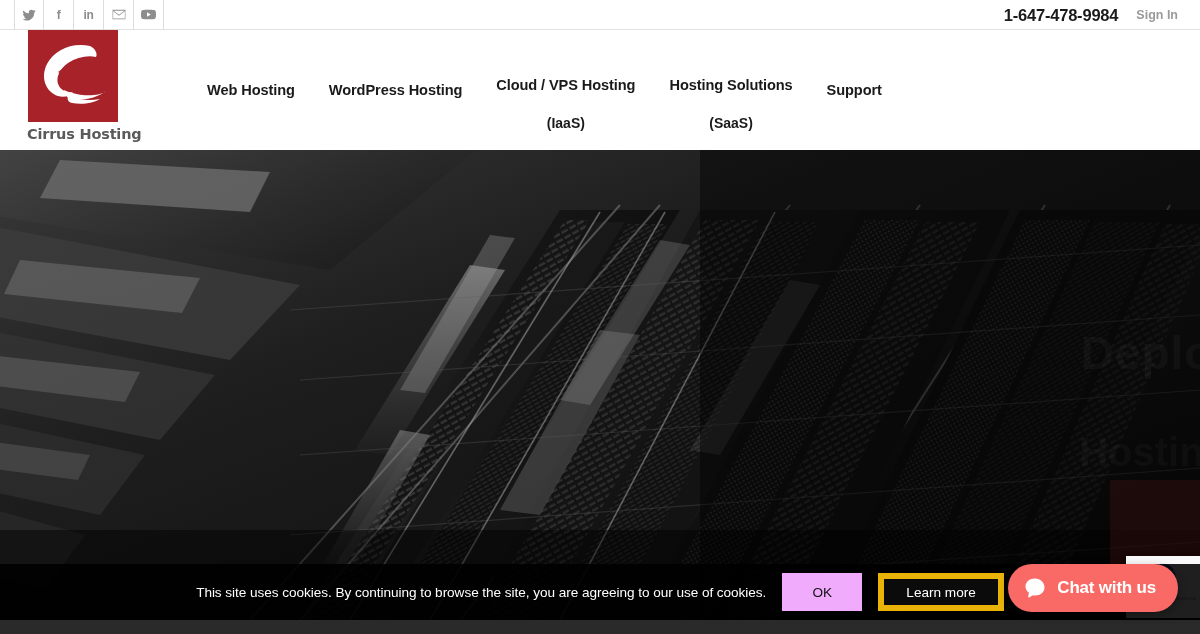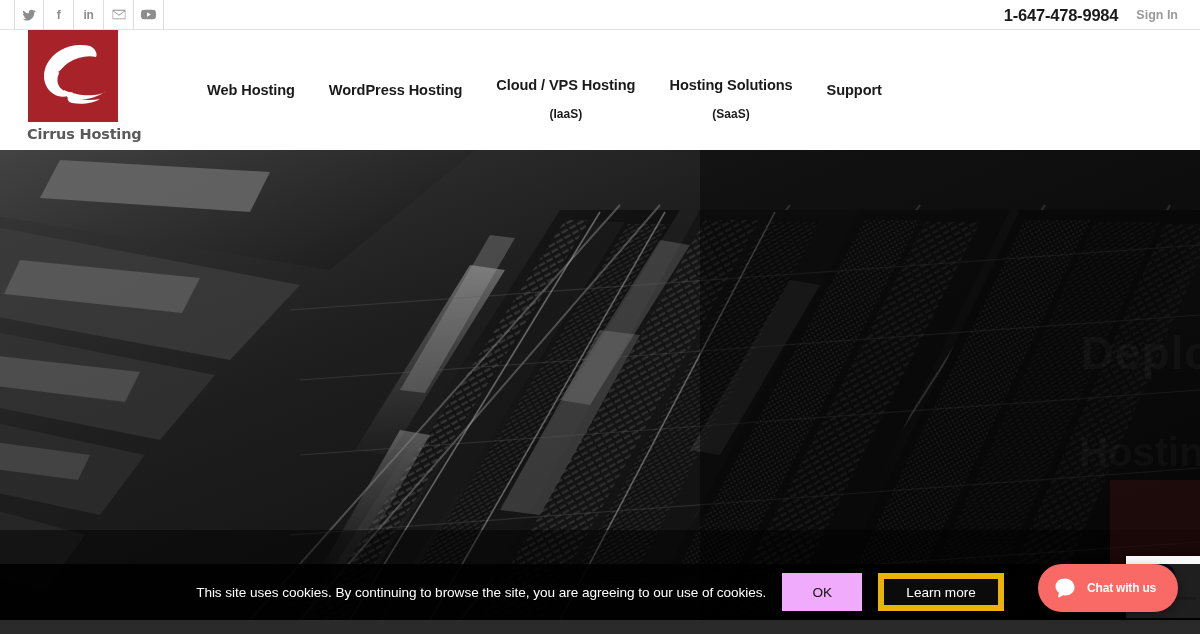--- a/index.html
+++ b/index.html
@@ -59,21 +59,21 @@
   .nav-item {
     position:relative; padding:0 17px; height:120px;
     display:flex; flex-direction:column; align-items:center; justify-content:center;
     cursor:pointer;
   }
   .nav-label {
     font-size:14.6px; font-weight:bold; color:#1a1a1a; white-space:nowrap; letter-spacing:-0.1px;
     line-height:1;
   }
   .nav-sub {
-    font-size:12px; font-weight:bold; color:#1a1a1a; margin-top:0; line-height:1;
+    font-size:14px; font-weight:bold; color:#1a1a1a; margin-top:8px; line-height:1;
   }
   .nav-item.has-sub .nav-label { transform:translateY(-5px); }
   .nav-item.has-sub .nav-sub { position:absolute; top:78px; }
 
   
   .hero {
     position:absolute; left:0; top:150px; width:1200px; height:470px;
     overflow:hidden; background:#0a0a0a;
   }
   .hero-img { position:absolute; left:0; top:0; width:1200px; height:470px; }
@@ -124,21 +124,21 @@
   .cookie-learn { background:#0b0b0b; color:#ffffff; border:6px solid #eab308; margin-left:16px; }
 
   
   .chat {
     position:absolute; right:22px; bottom:22px;
     height:48px; padding:0 22px 0 16px; border-radius:26px;
     background:#f96a66; display:flex; align-items:center; gap:11px;
     box-shadow:0 3px 10px rgba(0,0,0,0.3); cursor:pointer; z-index:10;
   }
   .chat-bubble { width:22px; height:22px; position:relative; }
-  .chat-label { font-size:12px; font-weight:bold; color:#ffffff; letter-spacing:-0.2px; }
+  .chat-label { font-size:17px; font-weight:bold; color:#ffffff; letter-spacing:-0.2px; }
 
   
   .footer-strip {
     position:absolute; left:0; top:620px; width:1200px; height:14px; background:#2a2a2a;
   }
 </style>
 </head>
 <body>
 
 <div id="page">

